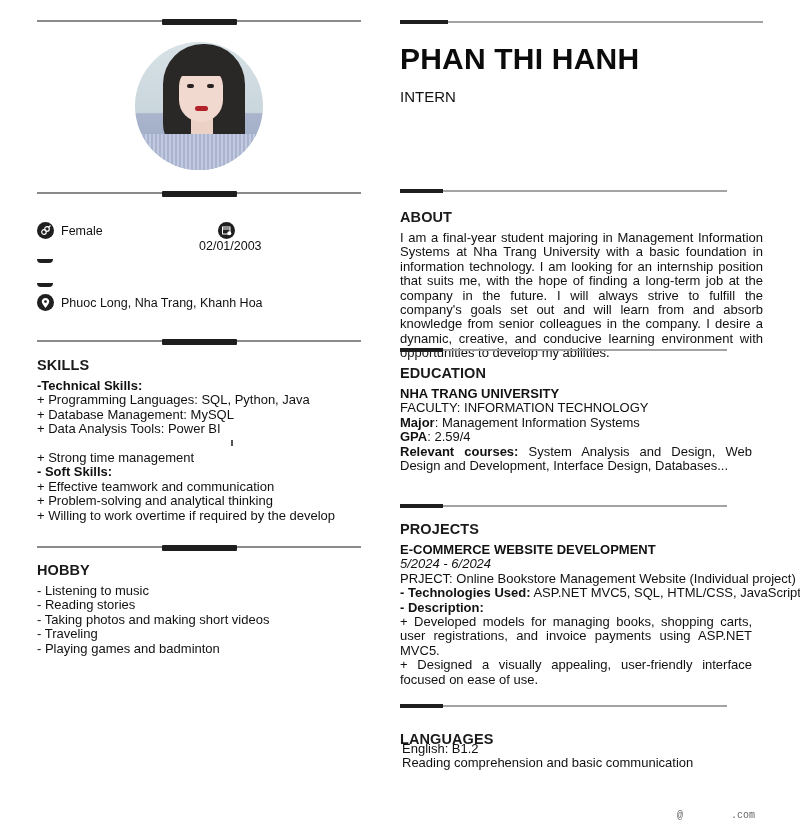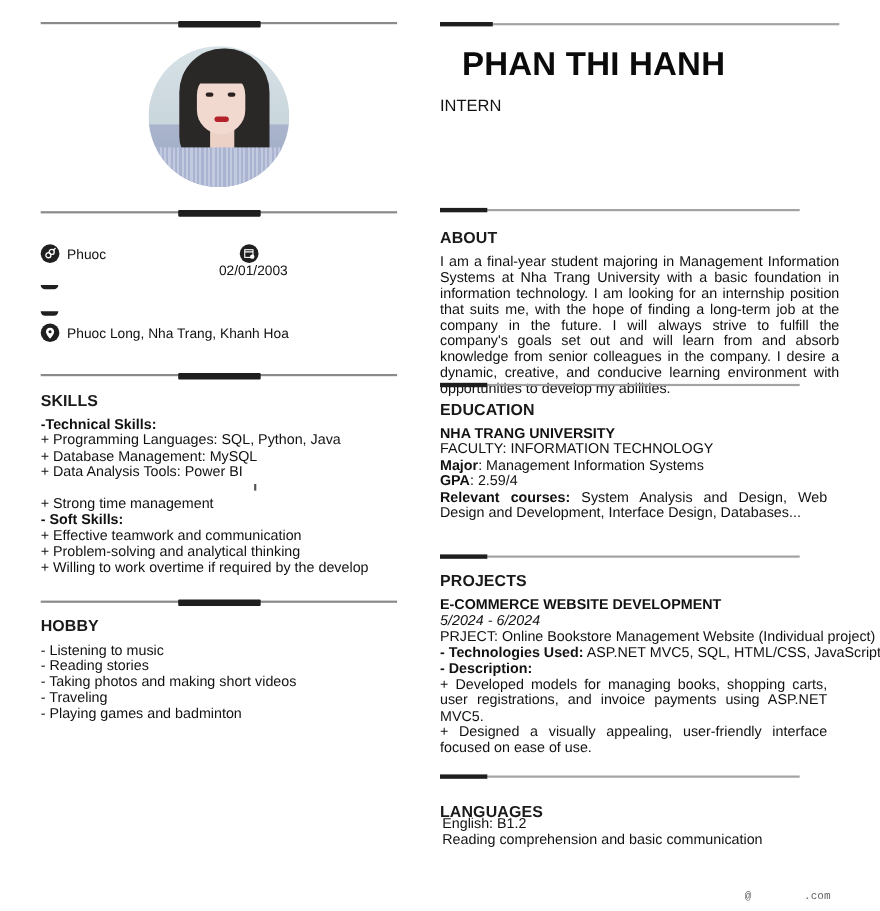--- a/index.html
+++ b/index.html
@@ -58,21 +58,21 @@
       position: absolute; left: 0; top: 92px; width: 128px; height: 40px;
       background: repeating-linear-gradient(90deg, #aab4d0 0 2px, #c2cae0 2px 4px);
     }
     .avatar .neck {
       position: absolute; left: 56px; top: 76px; width: 22px; height: 30px; background: #ecd2c6;
       border-radius: 0 0 10px 10px;
     }
 
     .name {
       position: absolute; left: 400px; top: 42px;
-      font-size: 30px; font-weight: bold; letter-spacing: 0.2px; color: #0b0b0b; margin-left: 20px;
+      font-size: 30px; font-weight: bold; letter-spacing: 0.2px; color: #0b0b0b;
     }
     .role {
       position: absolute; left: 400px; top: 88px; font-size: 15px; color: #111;
     }
 
     .info-row { position: absolute; display: flex; align-items: center; font-size: 12.5px; color: #111; }
     .icon-circle {
       width: 17px; height: 17px; border-radius: 50%; background: #1f1f1f;
       display: inline-flex; align-items: center; justify-content: center; margin-right: 7px;
       flex: 0 0 17px;
@@ -126,21 +126,21 @@
     </div>
 
   <div class="info-row" style="left:37px; top:222px;">
     <span class="icon-circle">
       <svg width="11" height="11" viewBox="0 0 11 11">
           <circle cx="4" cy="7" r="2.3" fill="none" stroke="#fff" stroke-width="1.2"></circle>
           <circle cx="7" cy="4" r="2.3" fill="none" stroke="#fff" stroke-width="1.2"></circle>
           <line x1="8.5" y1="2.5" x2="10.5" y2="0.5" stroke="#fff" stroke-width="1.1"></line>
         </svg>
     </span>
-    <span>Phuoc</span>
+    <span>Female</span>
   </div>
 
   <div class="info-row" style="left:199px; top:222px;flex-direction:column;">
     <span class="icon-circle">
       <svg width="11" height="11" viewBox="0 0 11 11">
           <rect x="1.5" y="2" width="7.5" height="7" fill="none" stroke="#fff" stroke-width="1"></rect>
           <line x1="1.5" y1="4" x2="9" y2="4" stroke="#fff" stroke-width="1"></line>
           <circle cx="8.3" cy="8.3" r="2" fill="#fff"></circle>
         </svg>
     </span>

